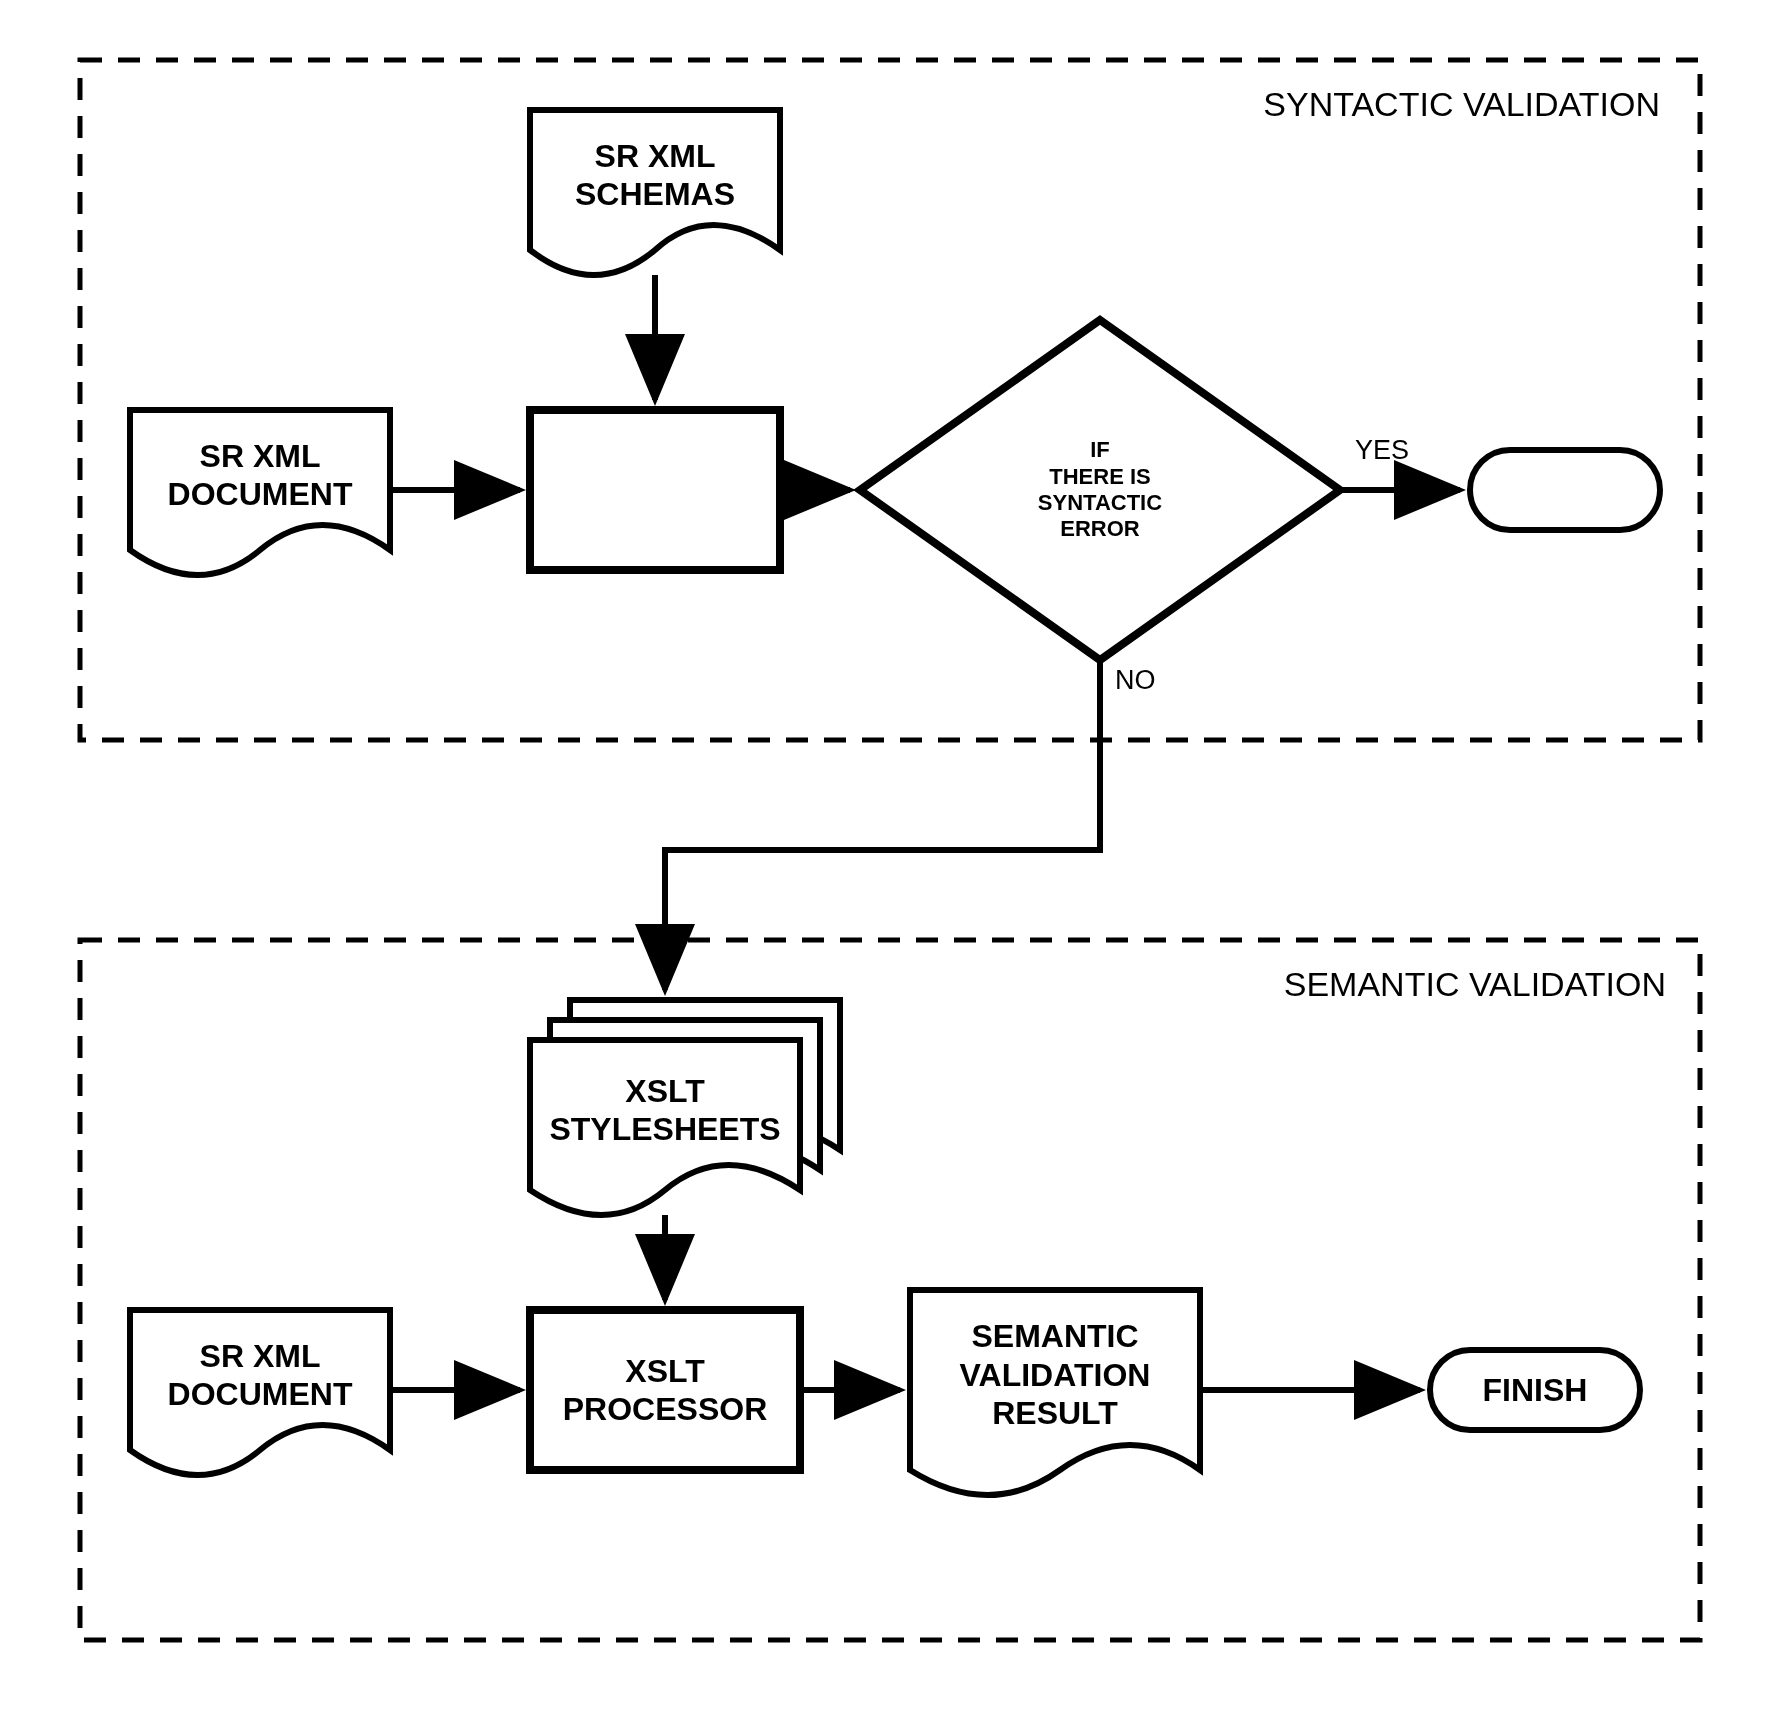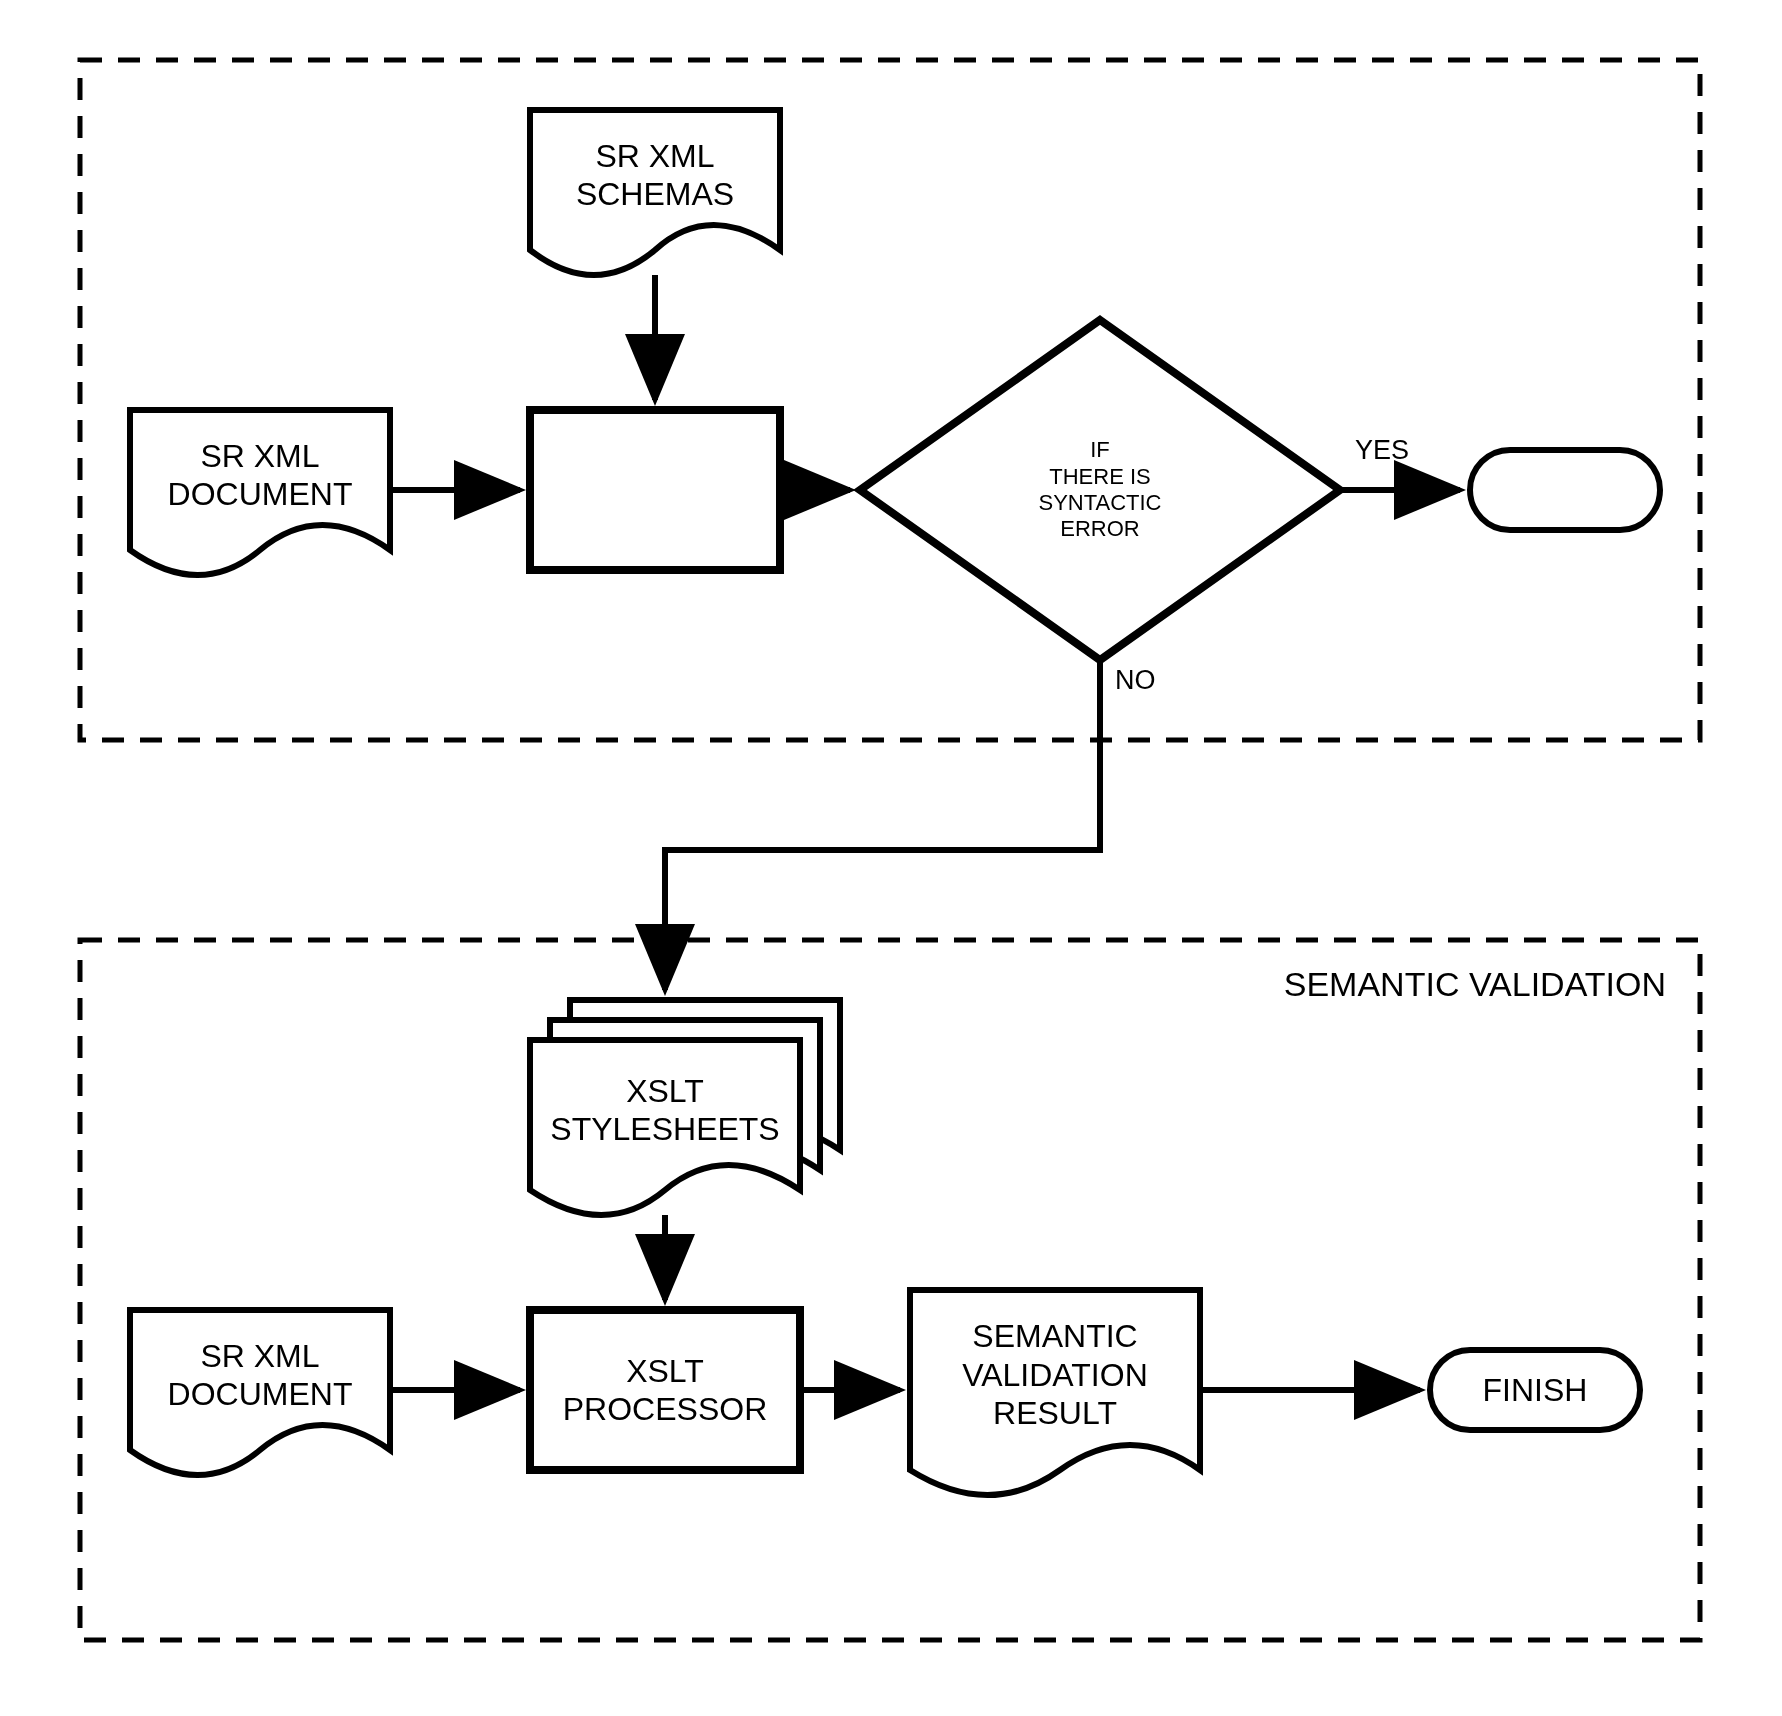--- a/index.html
+++ b/index.html
@@ -13,21 +13,21 @@
     .container {
       position: relative;
       width: 1700px;
       height: 1640px;
     }
     svg { position: absolute; top: 0; left: 0; }
     .node-text {
       position: absolute;
       text-align: center;
       font-size: 32px;
-      font-weight: normal;
+      font-weight: bold;
       line-height: 1.2;
       display: flex;
       flex-direction: column;
       justify-content: center;
       align-items: center;
     }
     .section-label {
       position: absolute;
       font-size: 34px;
       text-align: right;
@@ -86,20 +86,23 @@
 
     <line x1="625" y1="1175" x2="625" y2="1260" stroke="#000" stroke-width="6" marker-end="url(#arrow)"></line>
 
     <line x1="350" y1="1350" x2="480" y2="1350" stroke="#000" stroke-width="6" marker-end="url(#arrow)"></line>
 
     <line x1="760" y1="1350" x2="860" y2="1350" stroke="#000" stroke-width="6" marker-end="url(#arrow)"></line>
 
     <line x1="1160" y1="1350" x2="1380" y2="1350" stroke="#000" stroke-width="6" marker-end="url(#arrow)"></line>
   </svg>
 
+  <div class="section-label" style="right:80px; top:45px;">
+      <div>SYNTACTIC VALIDATION</div>
+    </div>
   <div class="section-label" style="right:74px; top:925px;">
       <div>SEMANTIC VALIDATION</div>
     </div>
 
   <div class="node-text" style="left:90px; top:380px; width:260px; height:110px;">
       <div>SR XML</div>
       <div>DOCUMENT</div>
     </div>
   <div class="node-text" style="left:490px; top:80px; width:250px; height:110px;">
       <div>SR XML</div>

